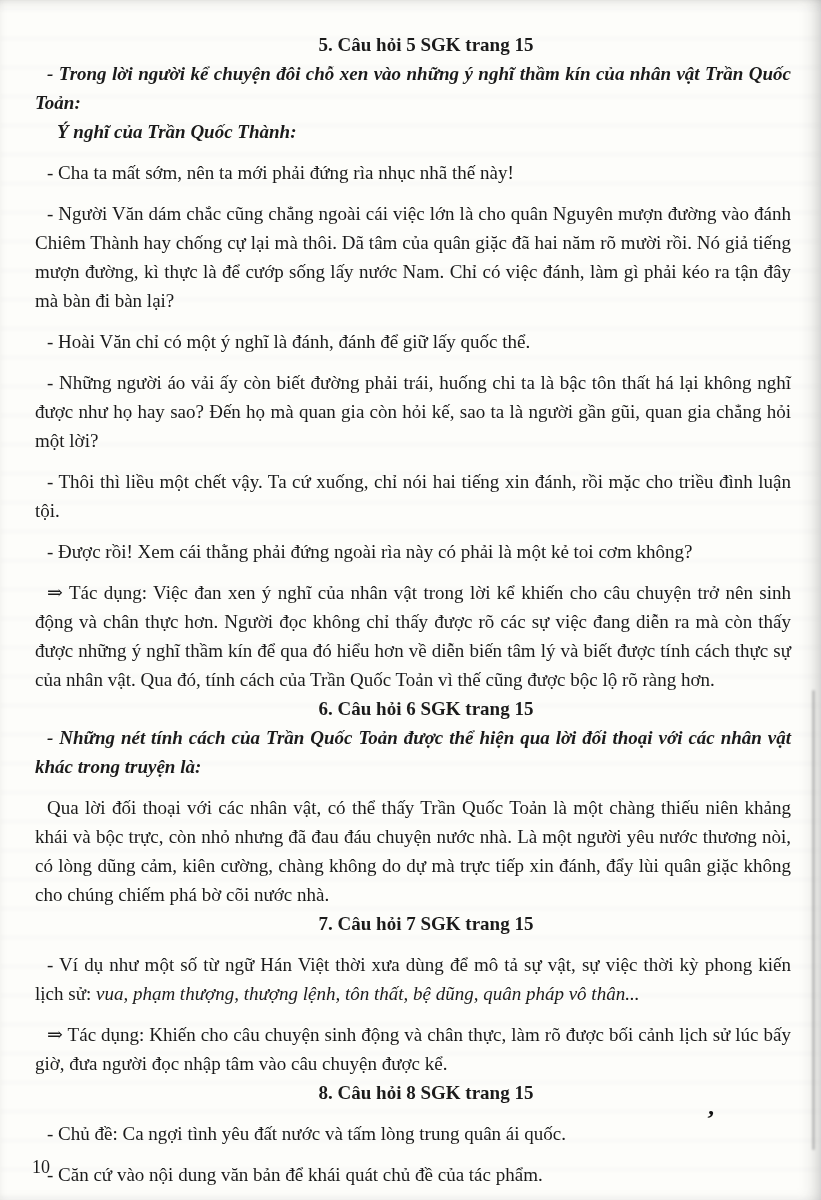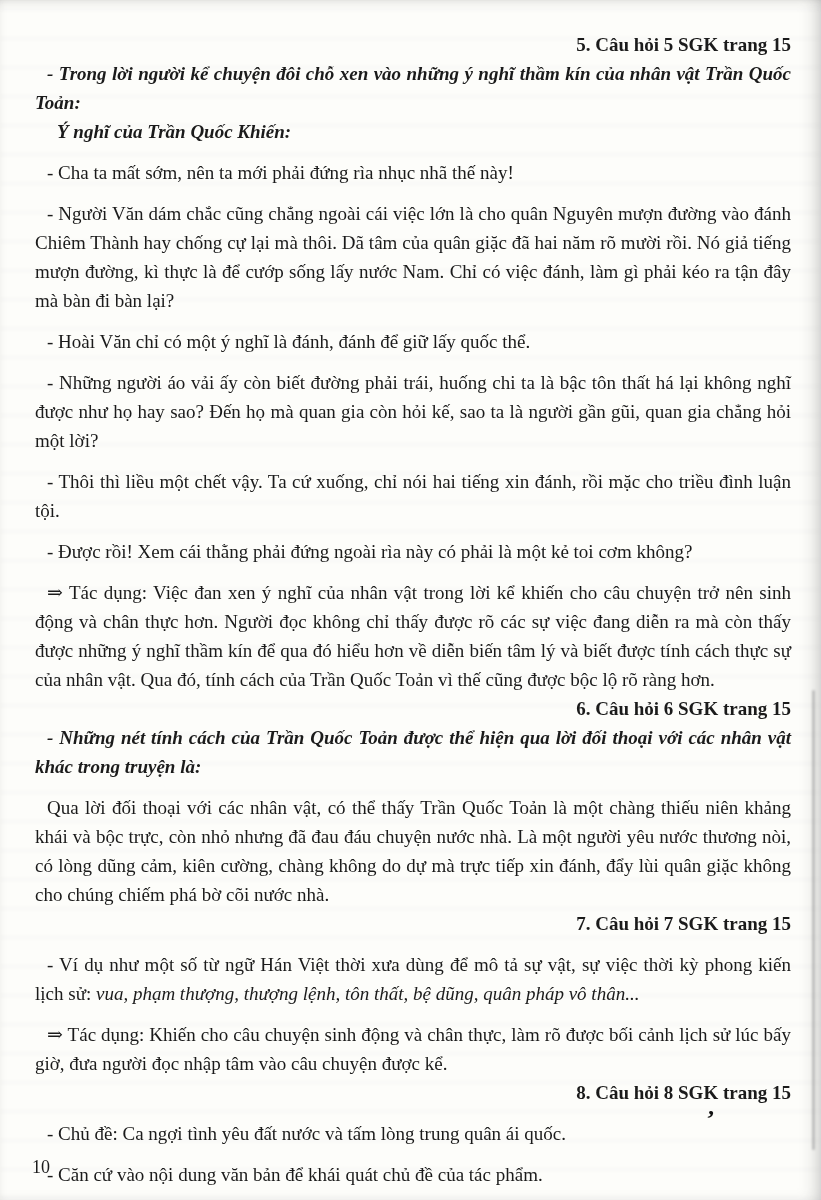--- a/index.html
+++ b/index.html
@@ -47,21 +47,21 @@
   }
   p {
     margin: 0;
     font-size: 19px;
     line-height: 29px;
     text-align: justify;
   }
   p.heading {
     font-weight: 700;
     text-indent: 26px;
-    text-align: right;
+    text-align: center;
   }
   p.lead {
     font-weight: 700;
     font-style: italic;
     text-indent: 12px;
   }
   p.sublead {
     font-weight: 700;
     font-style: italic;
     text-indent: 22px;
@@ -107,21 +107,21 @@
 </head>
 <body>
 
 <div class="page">
   <div class="ghost"></div>
   <div class="edge-streak"></div>
 
   <div class="content">
     <p class="heading">5. Câu hỏi 5 SGK trang 15</p>
     <p class="lead">- Trong lời người kể chuyện đôi chỗ xen vào những ý nghĩ thầm kín của nhân vật Trần Quốc Toản:</p>
-    <p class="sublead">Ý nghĩ của Trần Quốc Khiến:</p>
+    <p class="sublead">Ý nghĩ của Trần Quốc Thành:</p>
     <p class="para">- Cha ta mất sớm, nên ta mới phải đứng rìa nhục nhã thế này!</p>
     <p class="para">- Người Văn dám chắc cũng chẳng ngoài cái việc lớn là cho quân Nguyên mượn đường vào đánh Chiêm Thành hay chống cự lại mà thôi. Dã tâm của quân giặc đã hai năm rõ mười rồi. Nó giả tiếng mượn đường, kì thực là để cướp sống lấy nước Nam. Chỉ có việc đánh, làm gì phải kéo ra tận đây mà bàn đi bàn lại?</p>
     <p class="para">- Hoài Văn chỉ có một ý nghĩ là đánh, đánh để giữ lấy quốc thể.</p>
     <p class="para">- Những người áo vải ấy còn biết đường phải trái, huống chi ta là bậc tôn thất há lại không nghĩ được như họ hay sao? Đến họ mà quan gia còn hỏi kế, sao ta là người gần gũi, quan gia chẳng hỏi một lời?</p>
     <p class="para">- Thôi thì liều một chết vậy. Ta cứ xuống, chỉ nói hai tiếng xin đánh, rồi mặc cho triều đình luận tội.</p>
     <p class="para">- Được rồi! Xem cái thằng phải đứng ngoài rìa này có phải là một kẻ toi cơm không?</p>
     <p class="para">⇒ Tác dụng: Việc đan xen ý nghĩ của nhân vật trong lời kể khiến cho câu chuyện trở nên sinh động và chân thực hơn. Người đọc không chỉ thấy được rõ các sự việc đang diễn ra mà còn thấy được những ý nghĩ thầm kín để qua đó hiểu hơn về diễn biến tâm lý và biết được tính cách thực sự của nhân vật. Qua đó, tính cách của Trần Quốc Toản vì thế cũng được bộc lộ rõ ràng hơn.</p>
 
     <p class="heading">6. Câu hỏi 6 SGK trang 15</p>
     <p class="lead">- Những nét tính cách của Trần Quốc Toản được thể hiện qua lời đối thoại với các nhân vật khác trong truyện là:</p>

